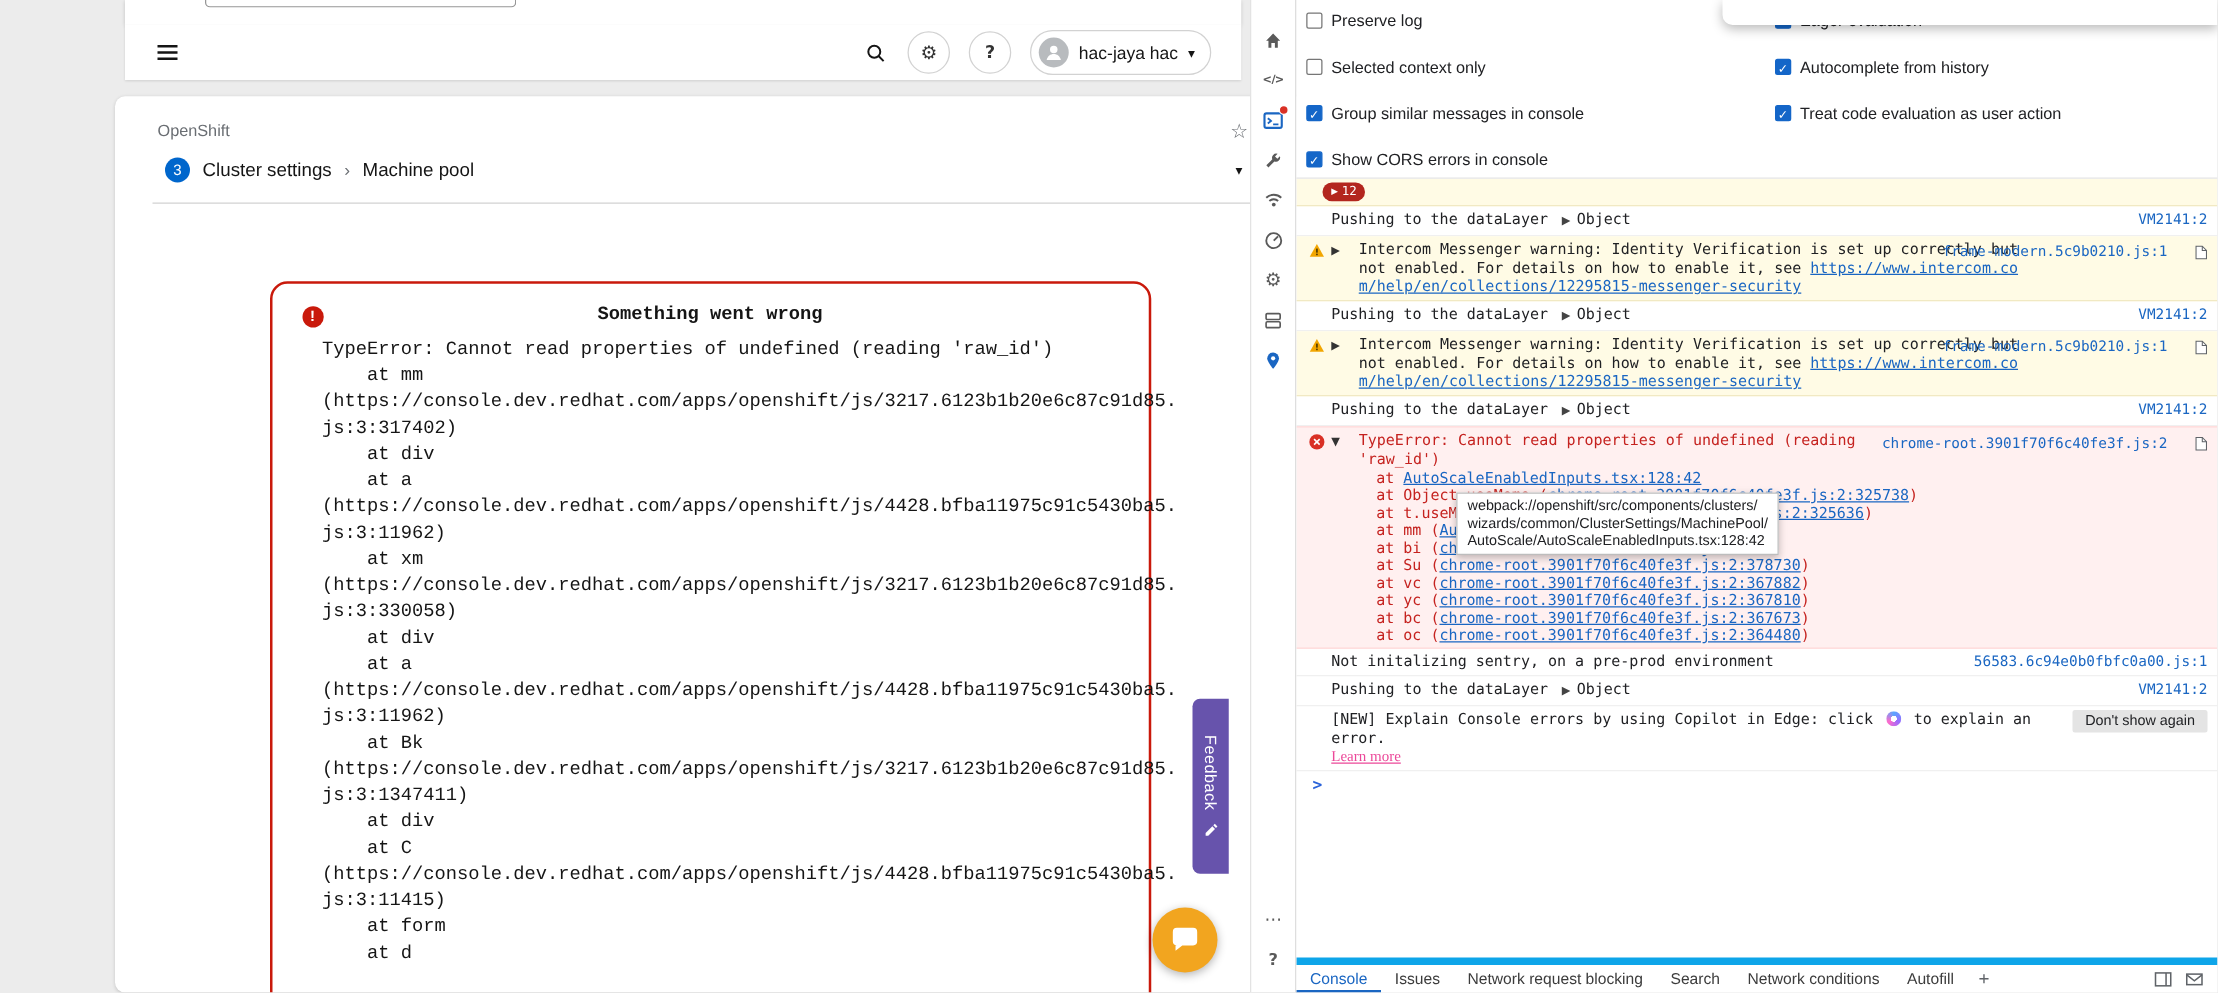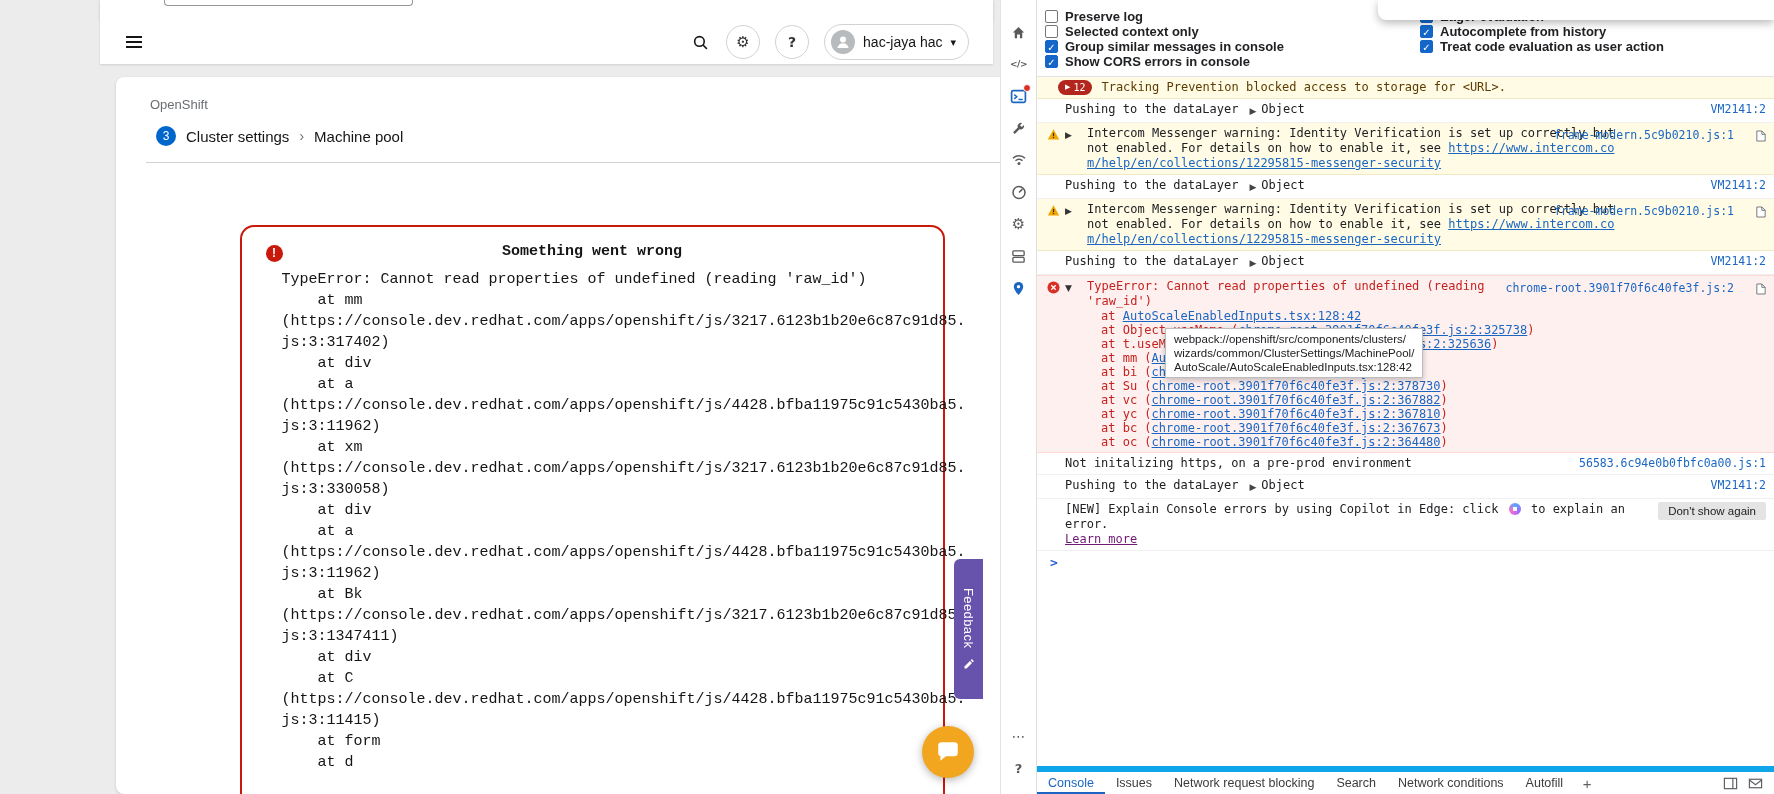--- a/index.html
+++ b/index.html
@@ -24,21 +24,21 @@
   .icon-btn { background:none; border:none; padding:2px; cursor:pointer; display:flex; align-items:center; justify-content:center; }
   .circle-btn { width:34px; height:34px; border:1px solid #d2d2d2; border-radius:50%;
     background:#fff; display:flex; align-items:center; justify-content:center; cursor:pointer;
     font-family:"DejaVu Sans", sans-serif; font-size:15px; color:#333; }
   .user-chip { height:36px; border:1px solid #d2d2d2; border-radius:18px; display:flex; align-items:center;
     gap:8px; padding:0 12px 0 6px; cursor:pointer; background:#fff; }
   .avatar { width:24px; height:24px; border-radius:50%; background:#b8bbbe; display:flex; align-items:center; justify-content:center; }
   .user-name { font-size:14px; color:#151515; }
   .caret { font-family:"DejaVu Sans", sans-serif; font-size:11px; color:#151515; }
   
-  .page-card { position:absolute; left:116px; top:77px; width:952px; height:717px;
+  .page-card { position:absolute; left:92px; top:77px; width:952px; height:717px;
     background:#fff; border-radius:8px; box-shadow:0 1px 3px rgba(0,0,0,.16); overflow:hidden; z-index:1; }
   .card-head { display:flex; align-items:center; padding:18px 26px 0 34px; }
   .product-label { font-size:13px; color:#6a6e73; }
   .head-actions { margin-left:auto; display:flex; align-items:center; gap:14px; }
   .star { font-family:"DejaVu Sans", sans-serif; font-size:16px; color:#6a6e73; background:none; border:none; cursor:pointer; padding:0; }
   .breadcrumb-row { display:flex; align-items:center; gap:10px; padding:12px 50px 0 40px; font-size:15px; }
   .step-badge { width:20px; height:20px; border-radius:50%; background:#0066cc; color:#fff;
     font-size:12px; line-height:20px; text-align:center; flex:none; }
   .crumb { color:#151515; text-decoration:none; }
   .crumb-sep { color:#6a6e73; font-size:14px; }
@@ -68,21 +68,21 @@
     font-family:"DejaVu Sans", sans-serif; }
   .abtn .glyph { font-size:13px; color:#5a5a5a; }
   .abtn .code-glyph { font-size:9px; font-weight:bold; letter-spacing:-0.5px; }
   .badge-dot { position:absolute; top:2px; right:2px; width:8px; height:8px; border-radius:50%;
     background:#d93025; border:1.5px solid #fff; }
   .ab-spacer { flex:1; }
   
   .devtools { position:absolute; left:1037px; top:0; width:737px; height:794px; background:#fff;
     display:flex; flex-direction:column; z-index:1; }
   .settings { display:flex; padding:9px 0 7px 8px; border-bottom:1px solid #e3e3e3; flex:none; }
-  .scol { display:flex; flex-direction:column; gap:0;font-weight:bold; }
+  .scol { display:flex; flex-direction:column; gap:22px; }
   .scol-left { width:375px; }
   .cb { display:flex; align-items:center; gap:7px; font-size:13px; color:#202124; cursor:pointer; }
   .box { width:13px; height:13px; border:1px solid #767676; border-radius:2px; background:#fff; flex:none;
     text-align:center; line-height:11px; }
   .box.on { background:#1466c8; border-color:#1466c8; }
   .box.on::after { content:"\2713"; color:#fff; font-size:10px; font-family:"DejaVu Sans", sans-serif; }
   .console-out { flex:1; overflow:hidden; font-family:"DejaVu Sans Mono","Liberation Mono",monospace;
     font-size:12px; color:#202124; }
   .crow { position:relative; padding:3px 8px 3px 28px; border-bottom:1px solid #f0f0f0;
     display:flex; align-items:flex-start; line-height:15px; }
@@ -106,21 +106,21 @@
   .slink { color:#1a66c2; text-decoration:underline; }
   .tooltip { position:absolute; left:128px; top:52px; background:#fff; border:1px solid #bdbdbd;
     box-shadow:0 2px 6px rgba(0,0,0,.25); padding:3px 8px; z-index:7;
     font-family:"Liberation Sans", sans-serif; font-size:11.5px; line-height:14px; color:#202124; }
   .tooltip div { white-space:nowrap; }
   .copilot-icon { display:inline-block; width:12px; height:12px; border-radius:50%; vertical-align:-2px;
     background:radial-gradient(circle,#ffffff 27%,rgba(255,255,255,0) 30%),
                conic-gradient(#58a6ff,#9a6bff,#ff6bcb,#58a6ff); margin:0 3px; }
   .dismiss-btn { margin-left:auto; flex:none; background:#e4e4e4; border:none; border-radius:2px;
     font-family:"Liberation Sans", sans-serif; font-size:11.5px; color:#202124; padding:3px 10px; cursor:pointer; }
-  .learn-more { color:#701a75; text-decoration:underline; }
+  .learn-more { color:#ec4899; text-decoration:underline;font-family:Liberation Serif, serif; }
   .promptrow { padding:5px 8px 4px 13px; display:flex; border-bottom:none; }
   .prompt-chevron { color:#2962d9; font-weight:bold; font-size:13px; line-height:13px; }
   .drawer-tabs { flex:none; height:28px; border-top:6px solid #0ea5e9; background:#fff;
     display:flex; align-items:stretch; font-size:12.5px; color:#3c3c3c; }
   .dtab { display:flex; align-items:center; padding:0 11px; cursor:pointer; white-space:nowrap; }
   .dtab.active { color:#1a66c2; box-shadow:inset 0 -2px 0 #1a66c2; }
   .plus-btn { width:26px; background:none; border:none; color:#5f6368; font-size:15px; cursor:pointer; }
   .tabs-spacer { flex:1; }
   .tab-icon-btn { background:none; border:none; cursor:pointer; display:flex; align-items:center; padding:0 5px; }
   .mr8 { margin-right:6px; }
@@ -320,21 +320,20 @@
     </div>
   </div>
 
   <div class="console-out">
 
     <div class="crow warnrow">
       <span class="badge12">
           <span class="play">▶</span>
           <span>12</span>
         </span>
-      <span class="warn-text">Tracking Prevention blocked access to storage for &lt;URL&gt;.</span>
     </div>
 
     <div class="crow">
       <span>Pushing to the dataLayer</span>
       <span class="otoggle">▶</span>
       <span>Object</span>
       <a class="src">VM2141:2</a>
     </div>
 
     <div class="crow warnrow">
@@ -427,21 +426,21 @@
       <span class="src-abs">
         <a class="src">chrome-root.3901f70f6c40fe3f.js:2</a>
         <svg width="10" height="12" viewBox="0 0 12 14">
             <path d="M1 1h6l4 4v8H1z" fill="#fff" stroke="#5f6368"></path>
             <path d="M7 1v4h4" fill="none" stroke="#5f6368"></path>
           </svg>
       </span>
     </div>
 
     <div class="crow">
-      <span>Not initalizing https, on a pre-prod environment</span>
+      <span>Not initalizing sentry, on a pre-prod environment</span>
       <a class="src">56583.6c94e0b0fbfc0a00.js:1</a>
     </div>
 
     <div class="crow">
       <span>Pushing to the dataLayer</span>
       <span class="otoggle">▶</span>
       <span>Object</span>
       <a class="src">VM2141:2</a>
     </div>
 

